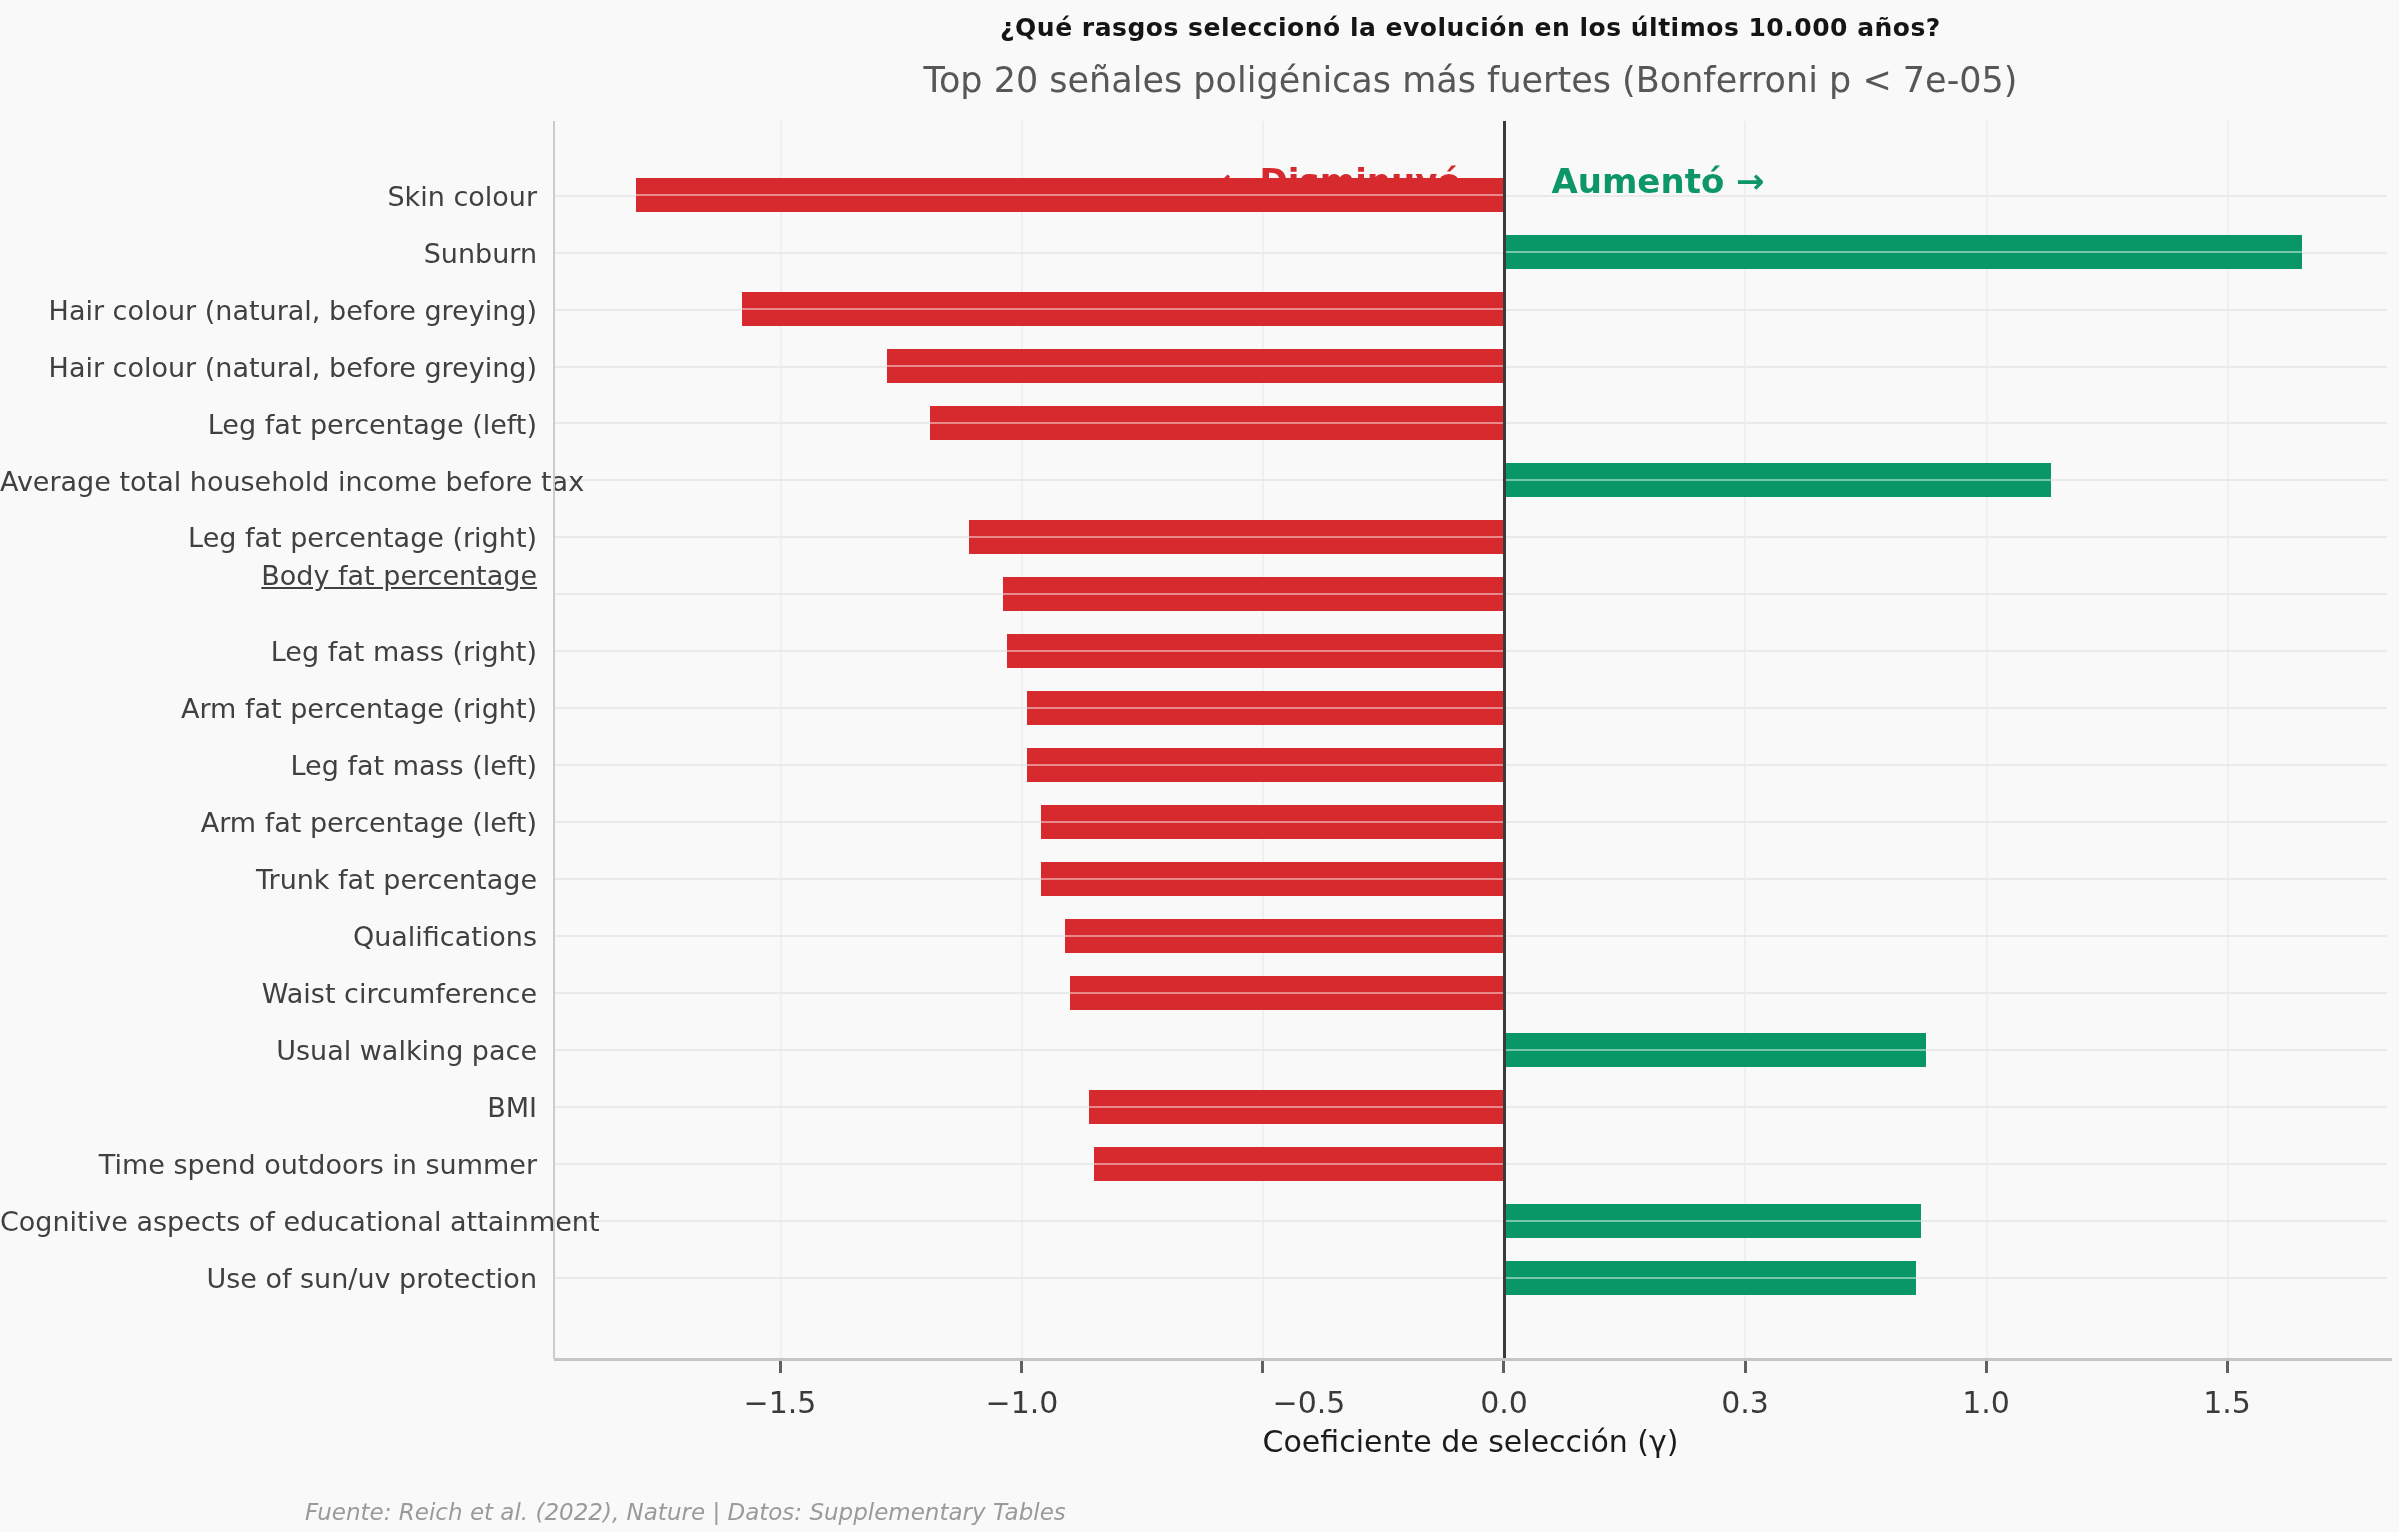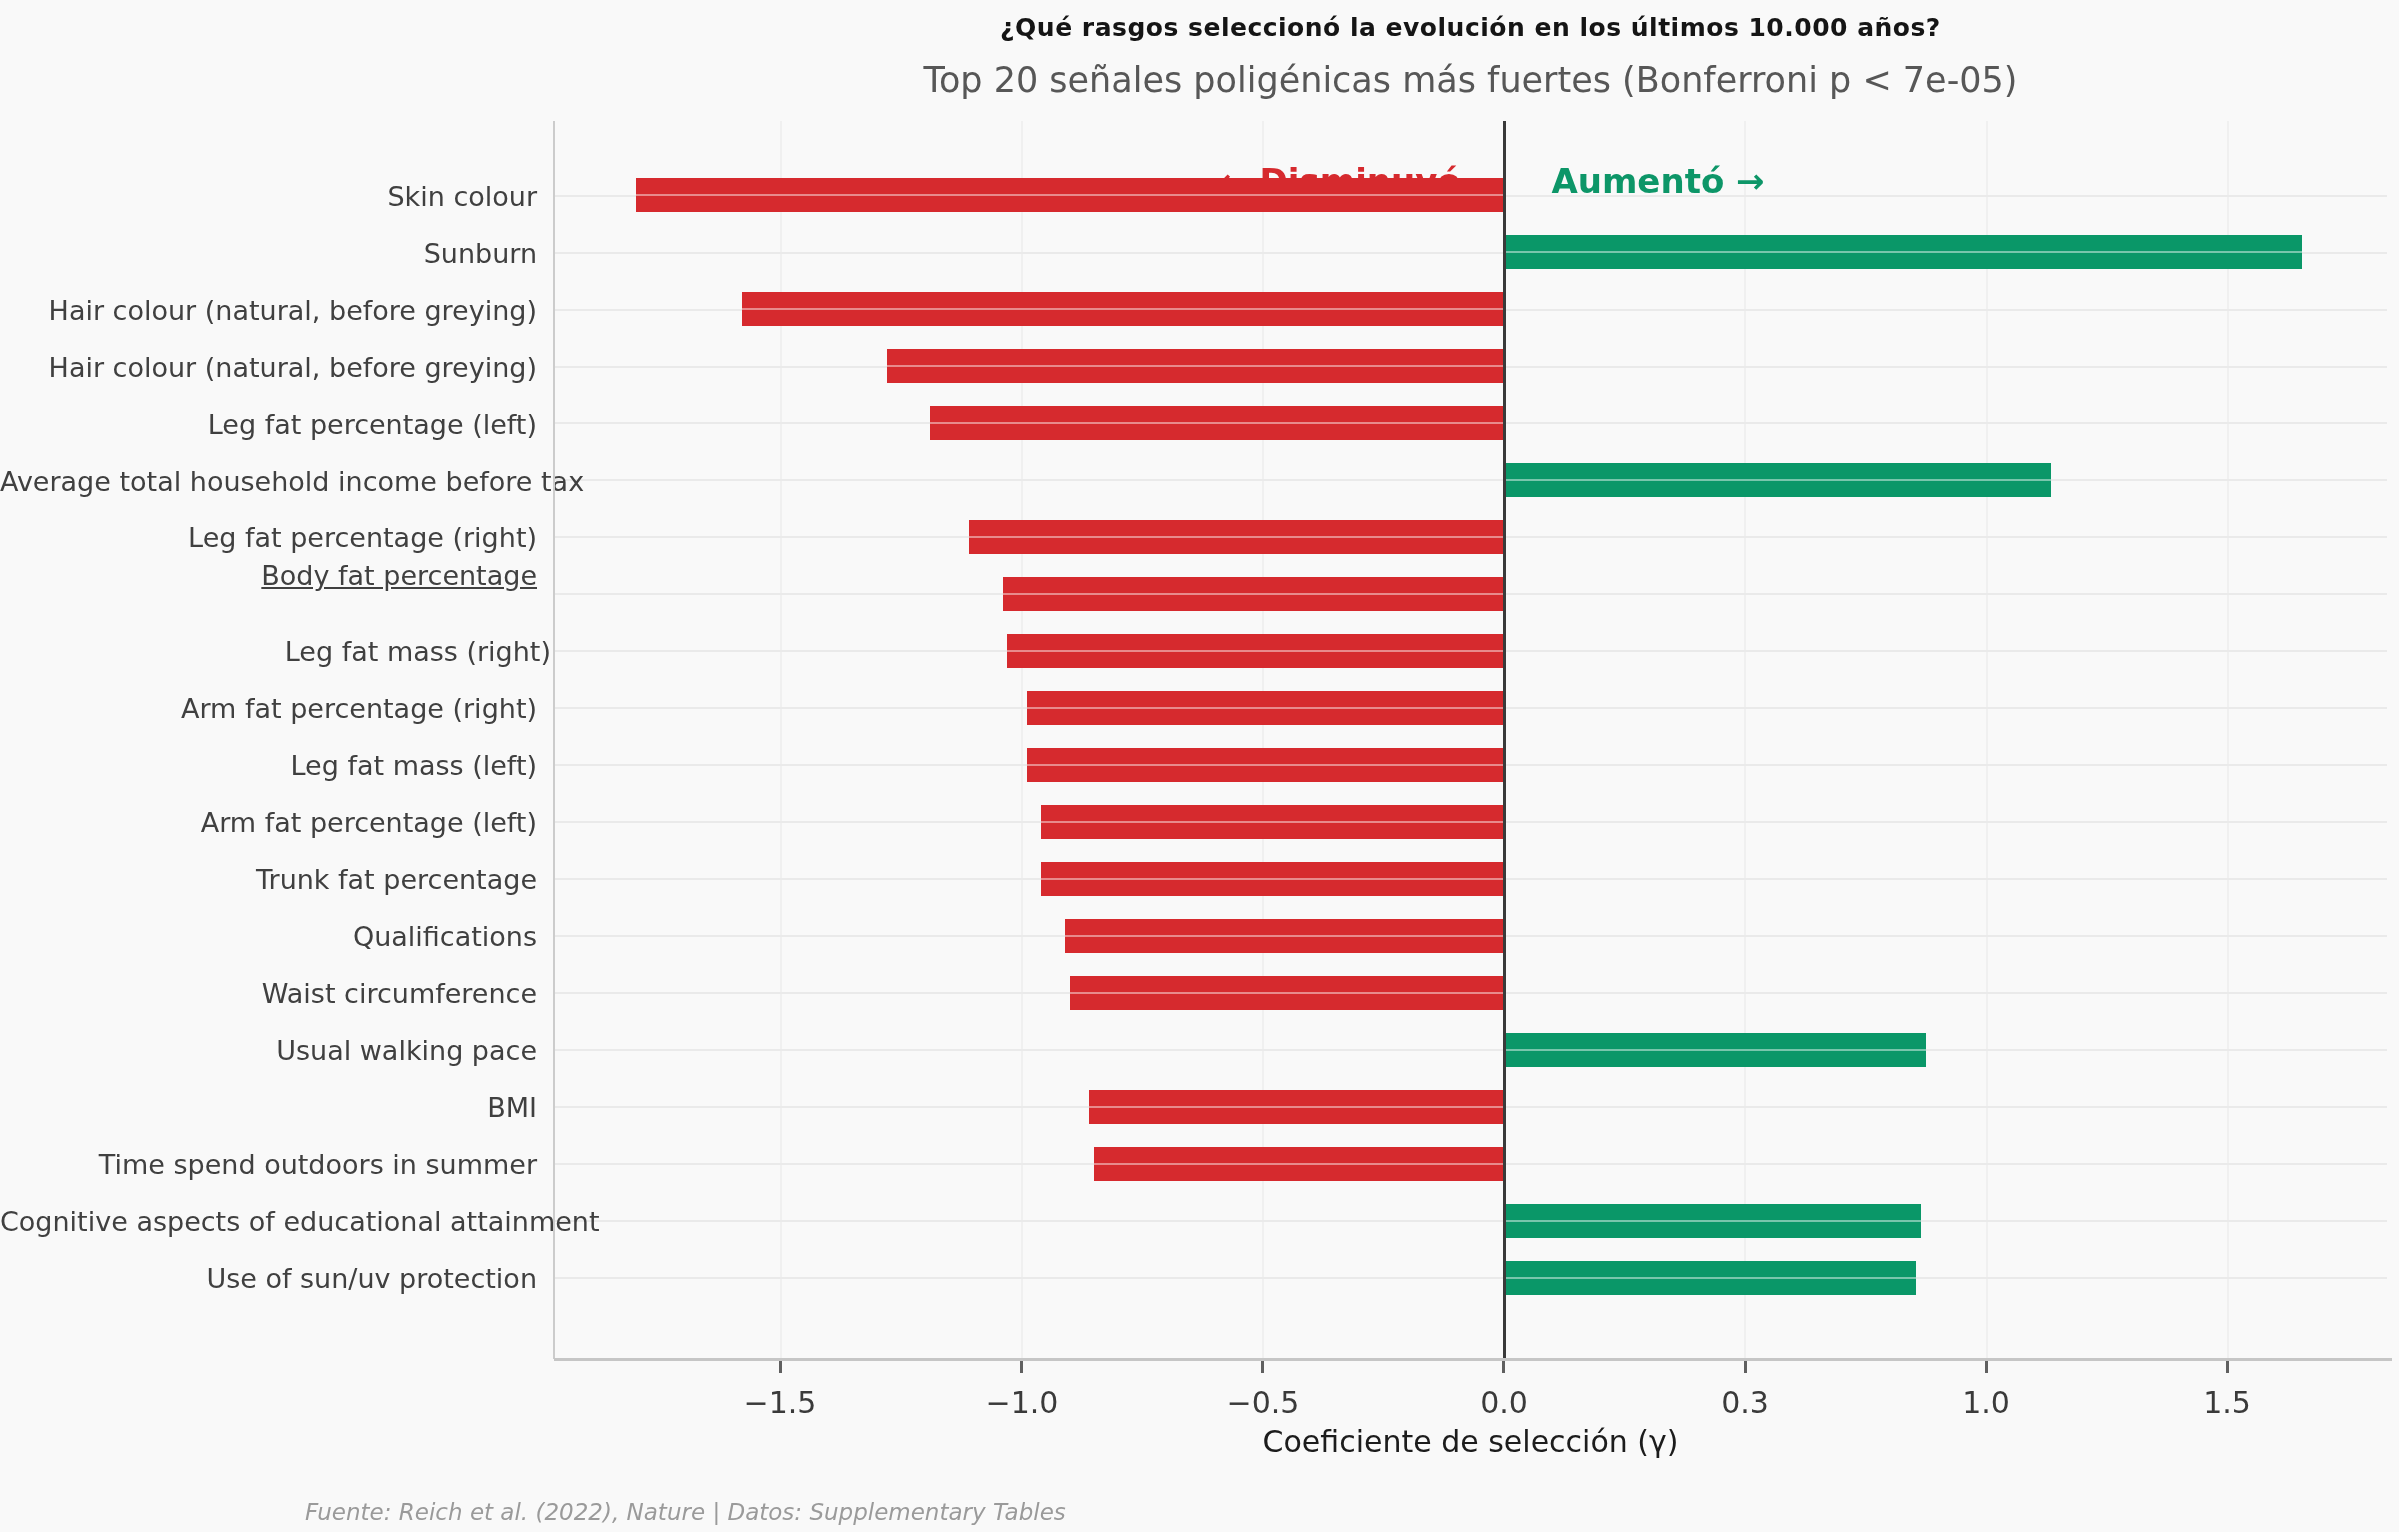--- a/index.html
+++ b/index.html
@@ -217,40 +217,40 @@
 
 <div id="cat-labels">
     <div class="cat-label" style="top: 183px;">Skin colour</div>
     <div class="cat-label" style="top: 240px;">Sunburn</div>
     <div class="cat-label" style="top: 297px;">Hair colour (natural, before greying)</div>
     <div class="cat-label" style="top: 354px;">Hair colour (natural, before greying)</div>
     <div class="cat-label" style="top: 411px;">Leg fat percentage (left)</div>
     <div class="cat-label" style="top: 468px;">Average total household income before tax</div>
     <div class="cat-label" style="top: 524px;">Leg fat percentage (right)</div>
     <div class="cat-label" style="top: 562px; text-decoration: underline;">Body fat percentage</div>
-    <div class="cat-label" style="top: 638px; padding-left: 14px;">Leg fat mass (right)</div>
+    <div class="cat-label" style="top: 638px;">Leg fat mass (right)</div>
     <div class="cat-label" style="top: 695px;">Arm fat percentage (right)</div>
     <div class="cat-label" style="top: 752px;">Leg fat mass (left)</div>
     <div class="cat-label" style="top: 809px;">Arm fat percentage (left)</div>
     <div class="cat-label" style="top: 866px;">Trunk fat percentage</div>
     <div class="cat-label" style="top: 923px;">Qualifications</div>
     <div class="cat-label" style="top: 980px;">Waist circumference</div>
     <div class="cat-label" style="top: 1037px;">Usual walking pace</div>
     <div class="cat-label" style="top: 1094px;">BMI</div>
     <div class="cat-label" style="top: 1151px;">Time spend outdoors in summer</div>
     <div class="cat-label" style="top: 1208px;">Cognitive aspects of educational attainment</div>
     <div class="cat-label" style="top: 1265px;">Use of sun/uv protection</div>
   </div>
 <div id="x-ticks">
     <div class="tick-mark" style="left: 779px;"></div>
     <div class="tick-label" style="left: 780px;">−1.5</div>
     <div class="tick-mark" style="left: 1020px;"></div>
     <div class="tick-label" style="left: 1022px;">−1.0</div>
     <div class="tick-mark" style="left: 1261px;"></div>
-    <div class="tick-label" style="left: 1263px; text-align: right;">−0.5</div>
+    <div class="tick-label" style="left: 1309px; text-align: right;">−0.5</div>
     <div class="tick-mark" style="left: 1502px;"></div>
     <div class="tick-label" style="left: 1504px;">0.0</div>
     <div class="tick-mark" style="left: 1744px;"></div>
     <div class="tick-label" style="left: 1745px;">0.3</div>
     <div class="tick-mark" style="left: 1985px;"></div>
     <div class="tick-label" style="left: 1986px;">1.0</div>
     <div class="tick-mark" style="left: 2226px;"></div>
     <div class="tick-label" style="left: 2227px;">1.5</div>
   </div>
 

